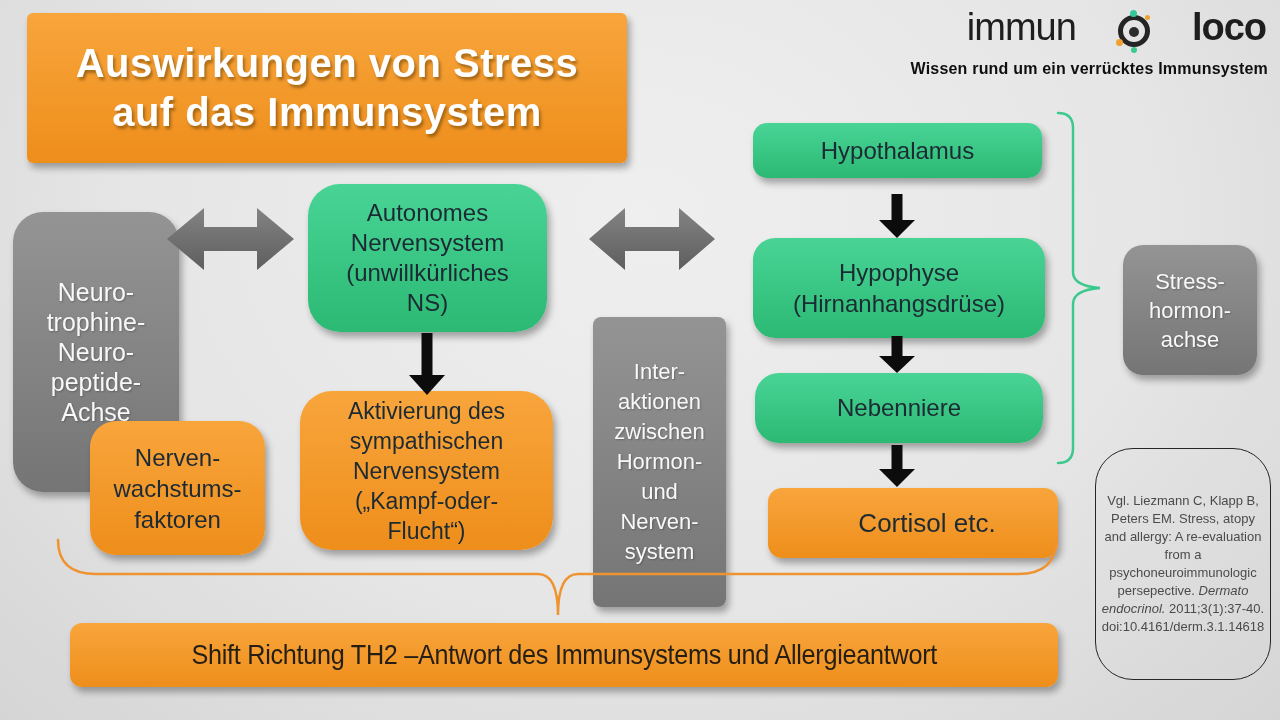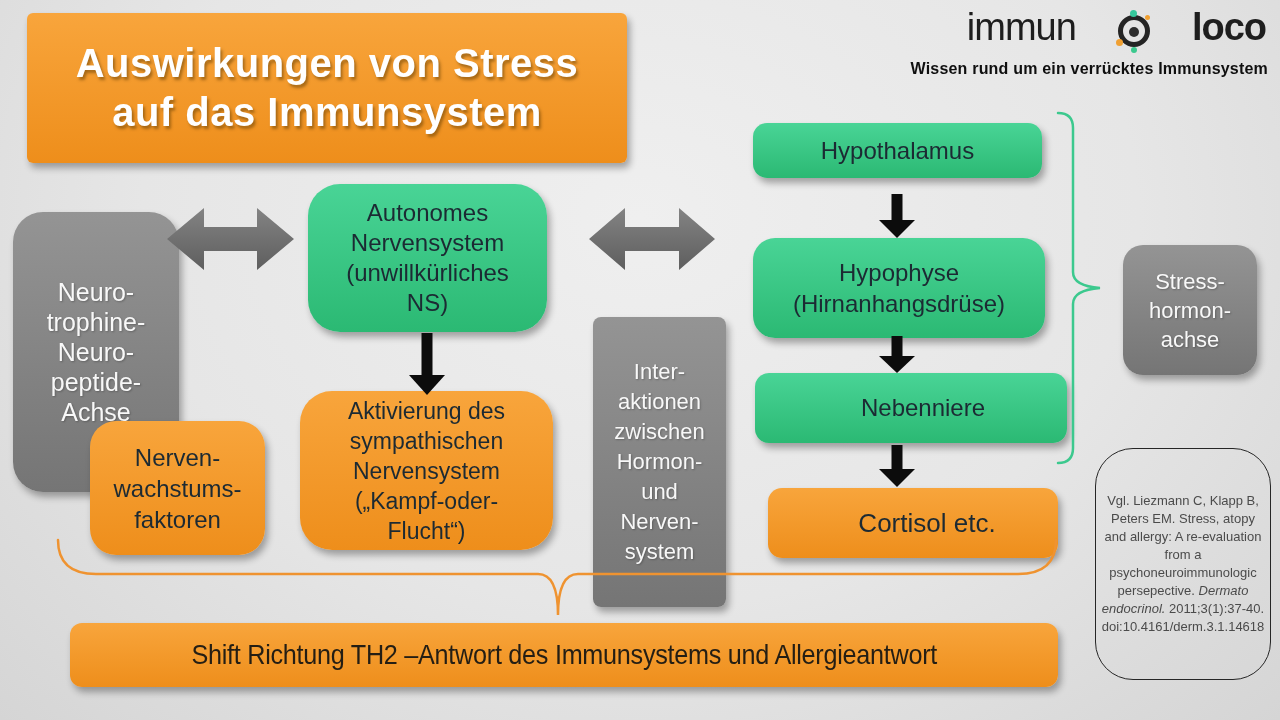--- a/index.html
+++ b/index.html
@@ -40,21 +40,21 @@
 
   #tagline{right:12px;top:60px;font-size:16px;font-weight:700;color:#0f0f0f;letter-spacing:0.2px;}
 
   #box-neuro{left:13px;top:212px;width:166px;height:280px;border-radius:30px;font-size:25px;line-height:30px;}
   #box-nerven{left:90px;top:421px;width:175px;height:134px;border-radius:26px;font-size:24px;line-height:31px;z-index:3;}
   #box-autonomes{left:308px;top:184px;width:239px;height:148px;border-radius:32px;font-size:24px;line-height:30px;}
   #box-aktivierung{left:300px;top:391px;width:253px;height:159px;border-radius:32px;font-size:23px;line-height:30px;}
   #box-inter{left:593px;top:317px;width:133px;height:290px;border-radius:8px;font-size:22px;line-height:30px;}
   #box-hypothalamus{left:753px;top:123px;width:289px;height:55px;border-radius:14px;font-size:24px;}
   #box-hypophyse{left:753px;top:238px;width:292px;height:100px;border-radius:22px;font-size:24px;line-height:31px;}
-  #box-nebenniere{left:755px;top:373px;width:288px;height:70px;border-radius:14px;font-size:24px;padding-left:24px;}
+  #box-nebenniere{left:755px;top:373px;width:288px;height:70px;border-radius:24px;font-size:24px;}
   #box-cortisol{left:768px;top:488px;width:262px;height:70px;border-radius:14px;font-size:26px;padding-left:28px;}
   #box-stress{left:1123px;top:245px;width:134px;height:130px;border-radius:20px;font-size:22px;line-height:29px;}
 
   #citation-box{
     left:1095px;top:448px;width:176px;height:232px;border-radius:38px;border:1.5px solid #262626;
     box-sizing:border-box;display:flex;align-items:center;justify-content:center;text-align:center;
     padding:20px 26px;color:#4b4b4b;font-size:13px;line-height:18px;
   }
   #citation-box .it{font-style:italic;}
 

